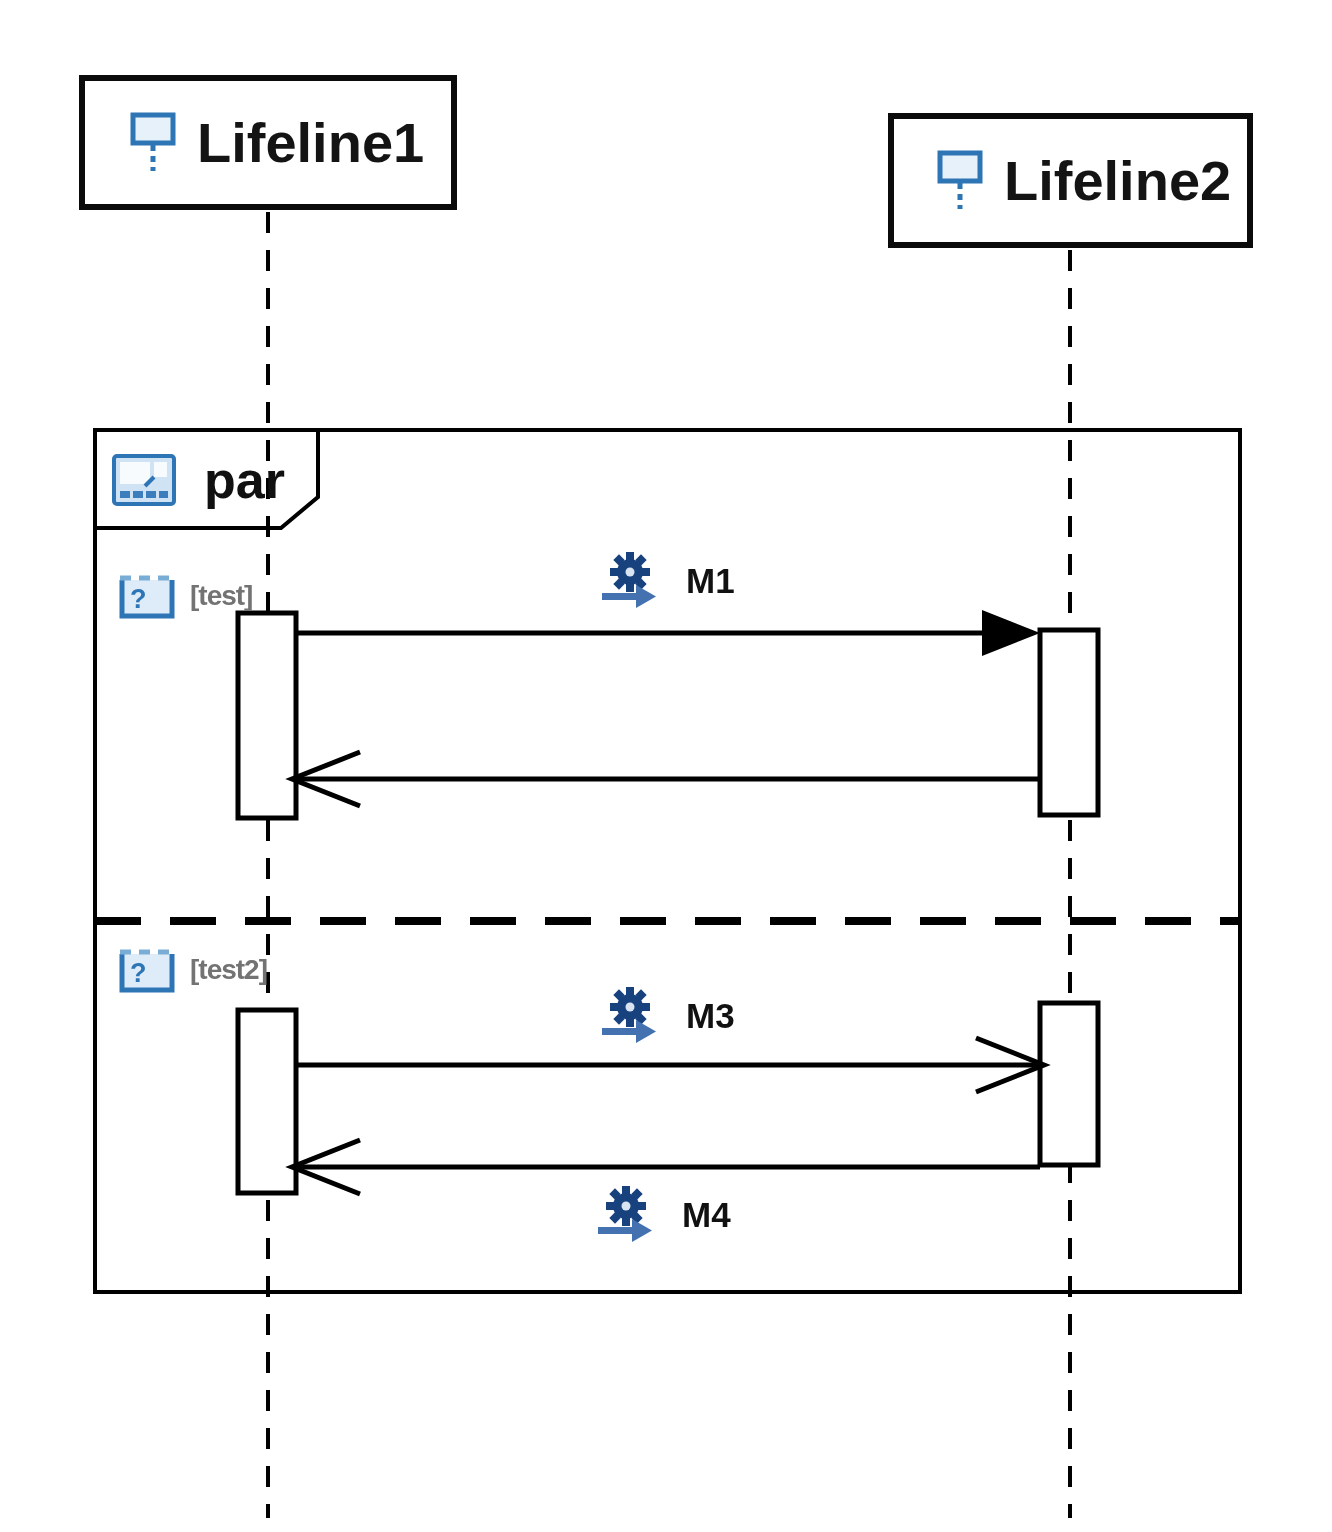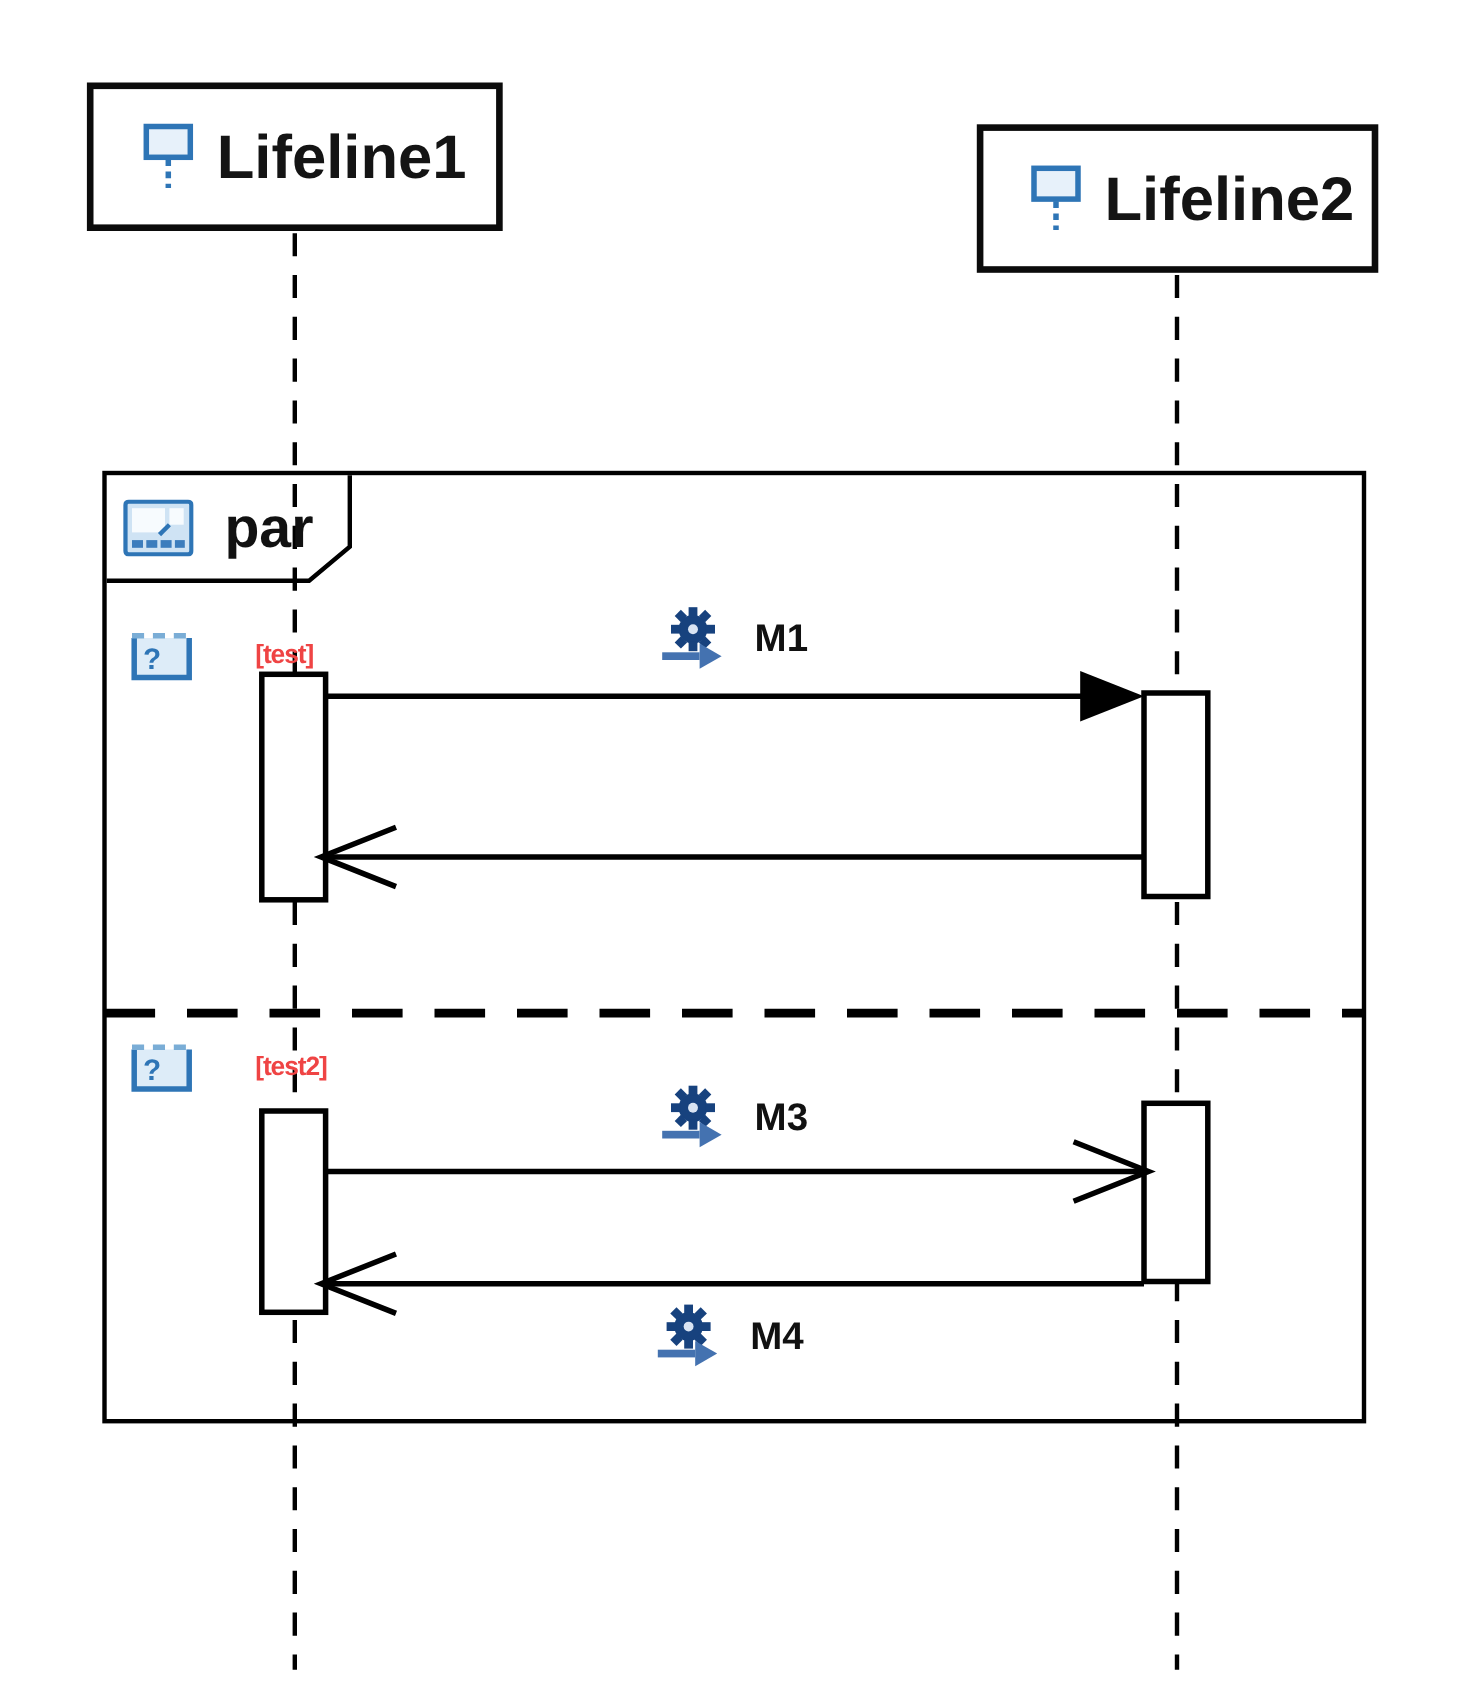--- a/index.html
+++ b/index.html
@@ -19,21 +19,21 @@
     gap:20px;
   }
   .head-label{
     font-size:56px;font-weight:600;color:#141414;letter-spacing:0px;
     white-space:nowrap;
   }
   .frag-op-label{
     font-size:52px;font-weight:600;color:#111;white-space:nowrap;
   }
   .guard-label{
-    font-size:24px;font-weight:700;color:#ef4444;letter-spacing:-1px;white-space:nowrap;margin-left:42px;
+    font-size:28px;font-weight:700;color:#737373;letter-spacing:-1px;white-space:nowrap;
   }
   .msg-label{
     font-size:35px;font-weight:600;color:#111;white-space:nowrap;
   }
   .gap-sm{gap:14px;}
   .gap-md{gap:28px;}
 </style>
 </head>
 <body>
 

